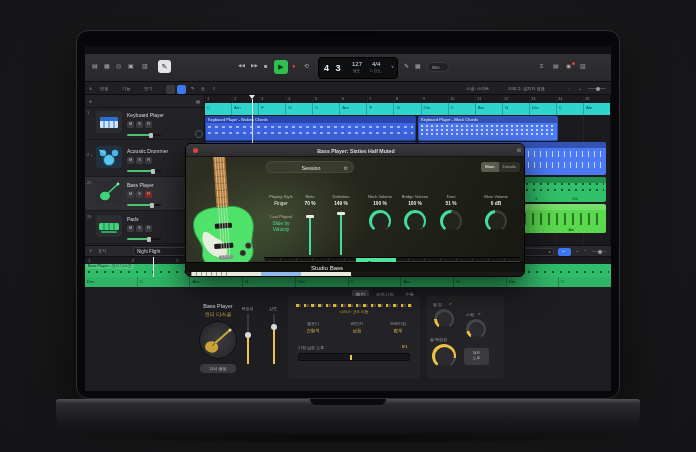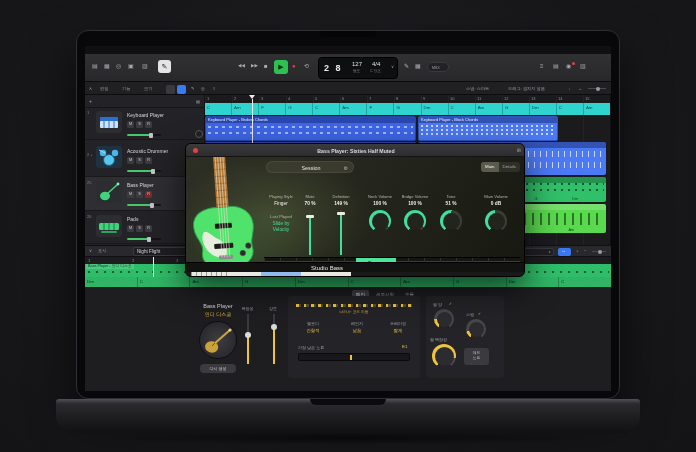--- a/index.html
+++ b/index.html
@@ -119,21 +119,21 @@
   <div class="abs whitebtn"><span>✎</span></div>
 
   <span class="abs tbtn" style="left:238px;top:64px;font-size:4.5px;">◀◀</span>
   <span class="abs tbtn" style="left:251px;top:64px;font-size:4.5px;">▶▶</span>
   <span class="abs tbtn" style="left:264px;top:63px;">■</span>
   <div class="abs playbtn"><span>▶</span></div>
   <span class="abs tbtn" style="left:292px;top:63px;color:#e0443e;">●</span>
   <span class="abs tbtn" style="left:304px;top:63px;">⟲</span>
 
   <div class="abs lcd"></div>
-  <span class="abs f9 bold" style="left:324px;top:63px;color:#e9ebee;letter-spacing:2px;">2 8</span>
+  <span class="abs f9 bold" style="left:324px;top:63px;color:#e9ebee;letter-spacing:2px;">4 3</span>
   <span class="abs f6" style="left:352px;top:61px;color:#dfe3e6;">127</span>
   <span class="abs f3" style="left:353px;top:69px;color:#84888e;">템포</span>
   <span class="abs f6" style="left:372px;top:61px;color:#dfe3e6;">4/4</span>
   <span class="abs f3" style="left:370px;top:69px;color:#84888e;">C 장조</span>
   <span class="abs f4 dim" style="left:391px;top:64px;">∨</span>
 
   <span class="abs tbtn" style="left:404px;top:63px;">✎</span>
   <span class="abs tbtn" style="left:415px;top:63px;">▦</span>
   <div class="abs" style="left:427px;top:62px;width:22px;height:10px;background:#222225;border:1px solid #3a3a3e;border-radius:5px;">
     <span class="abs f3 dim" style="left:4px;top:2.5px;">MIDI</span>

